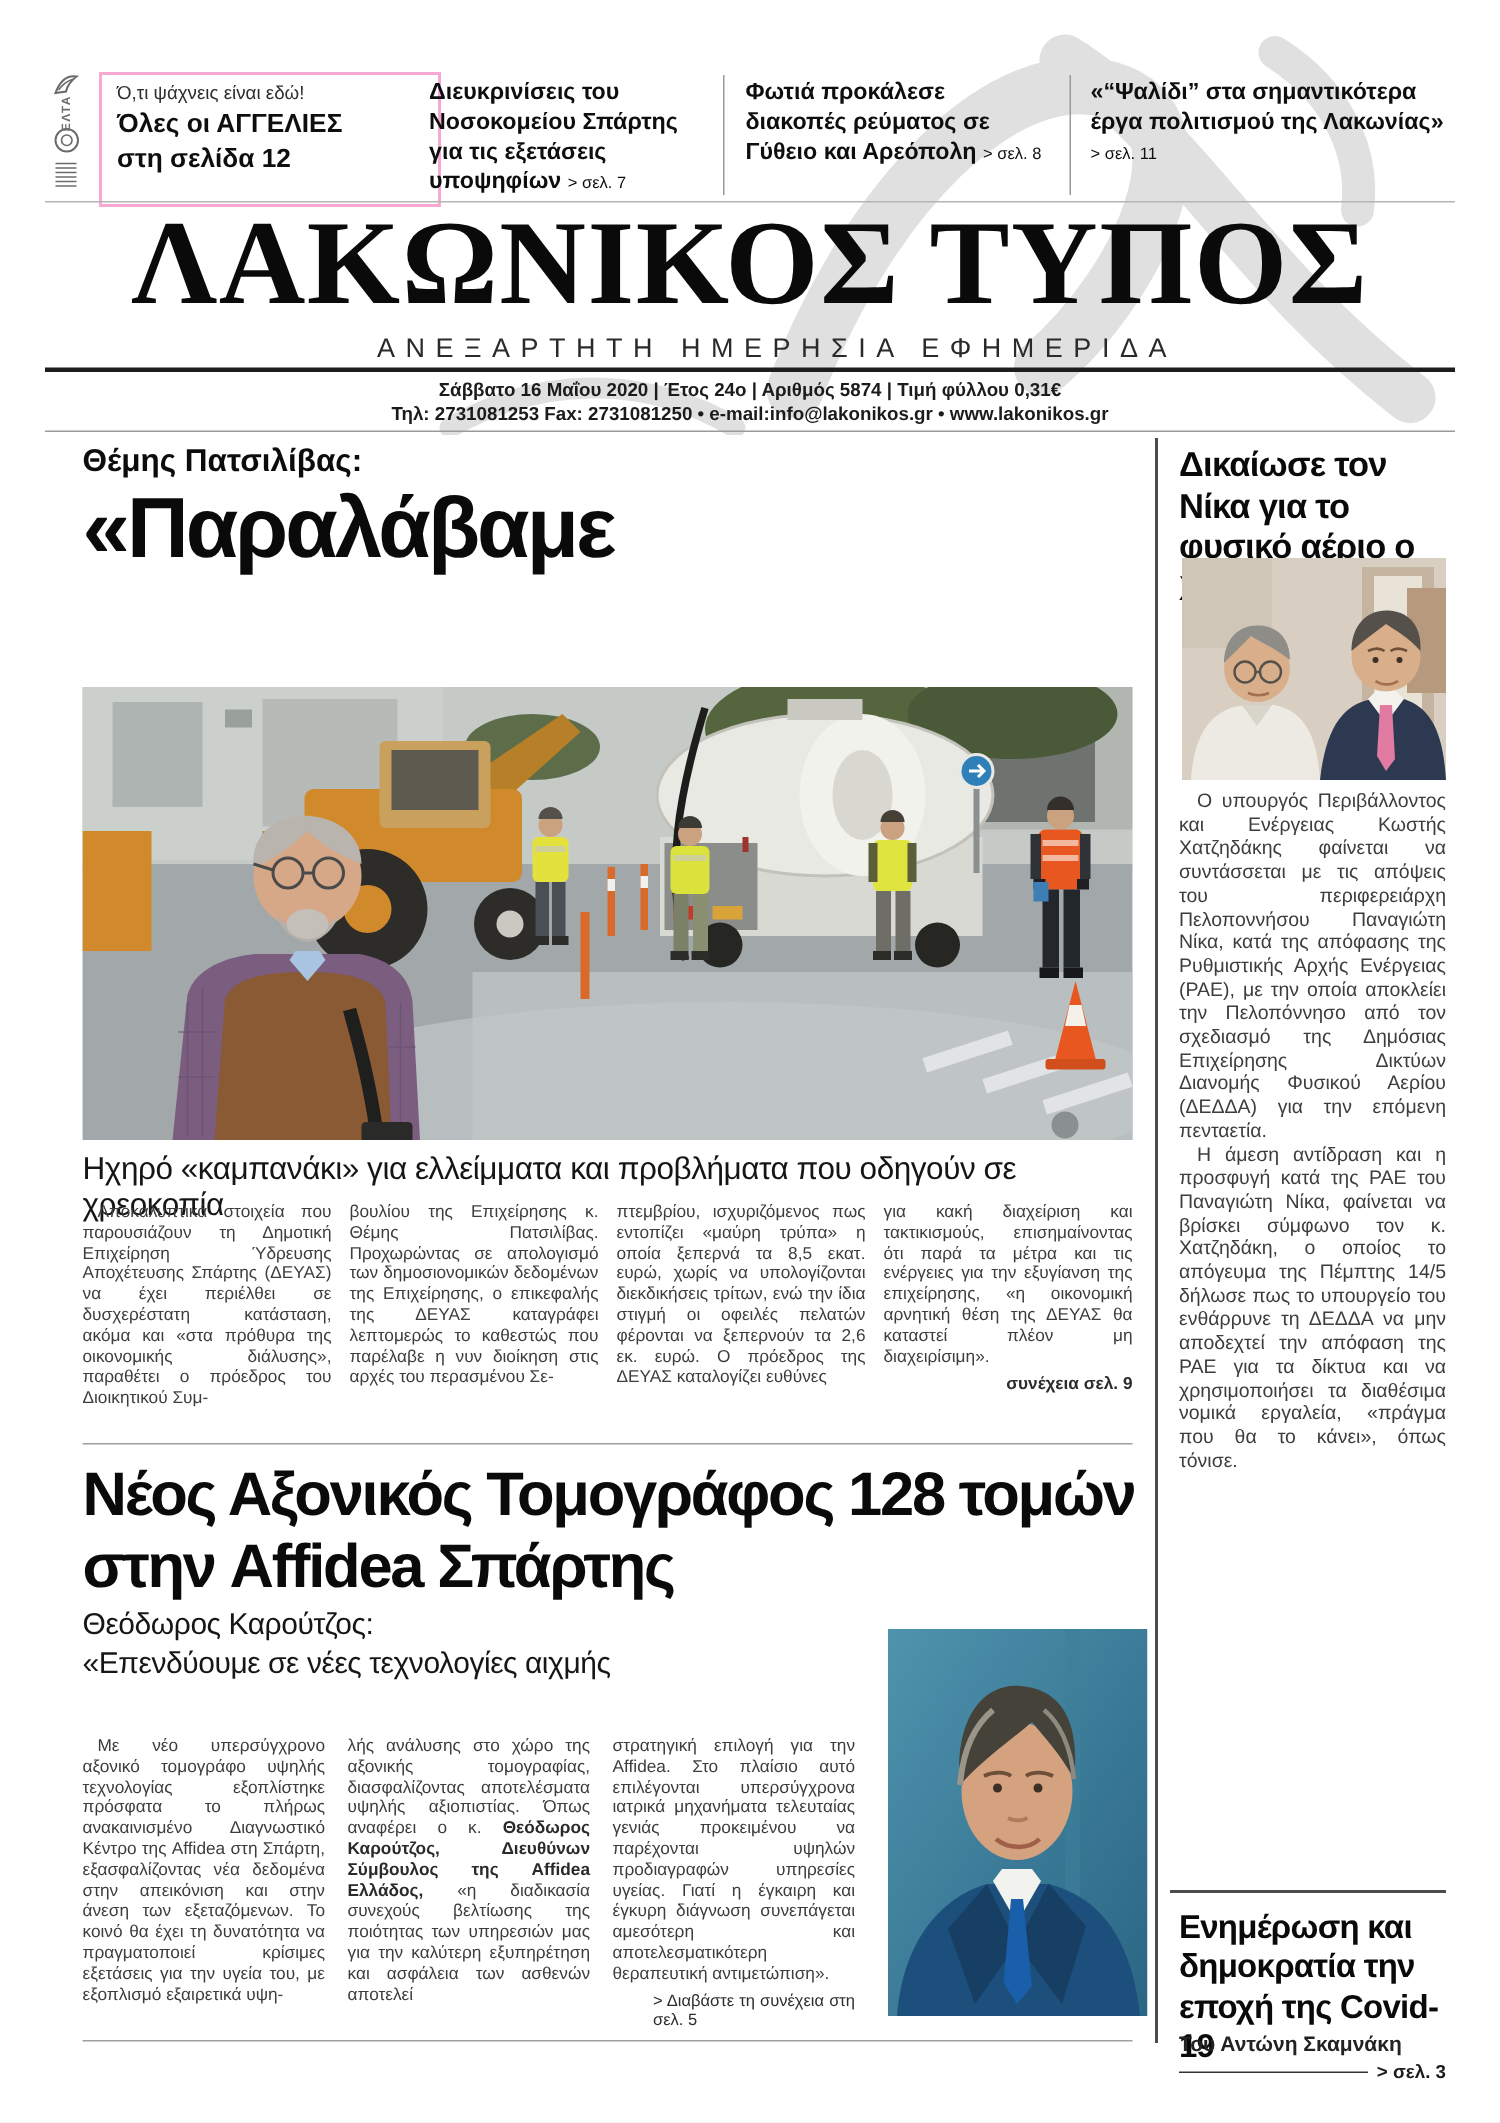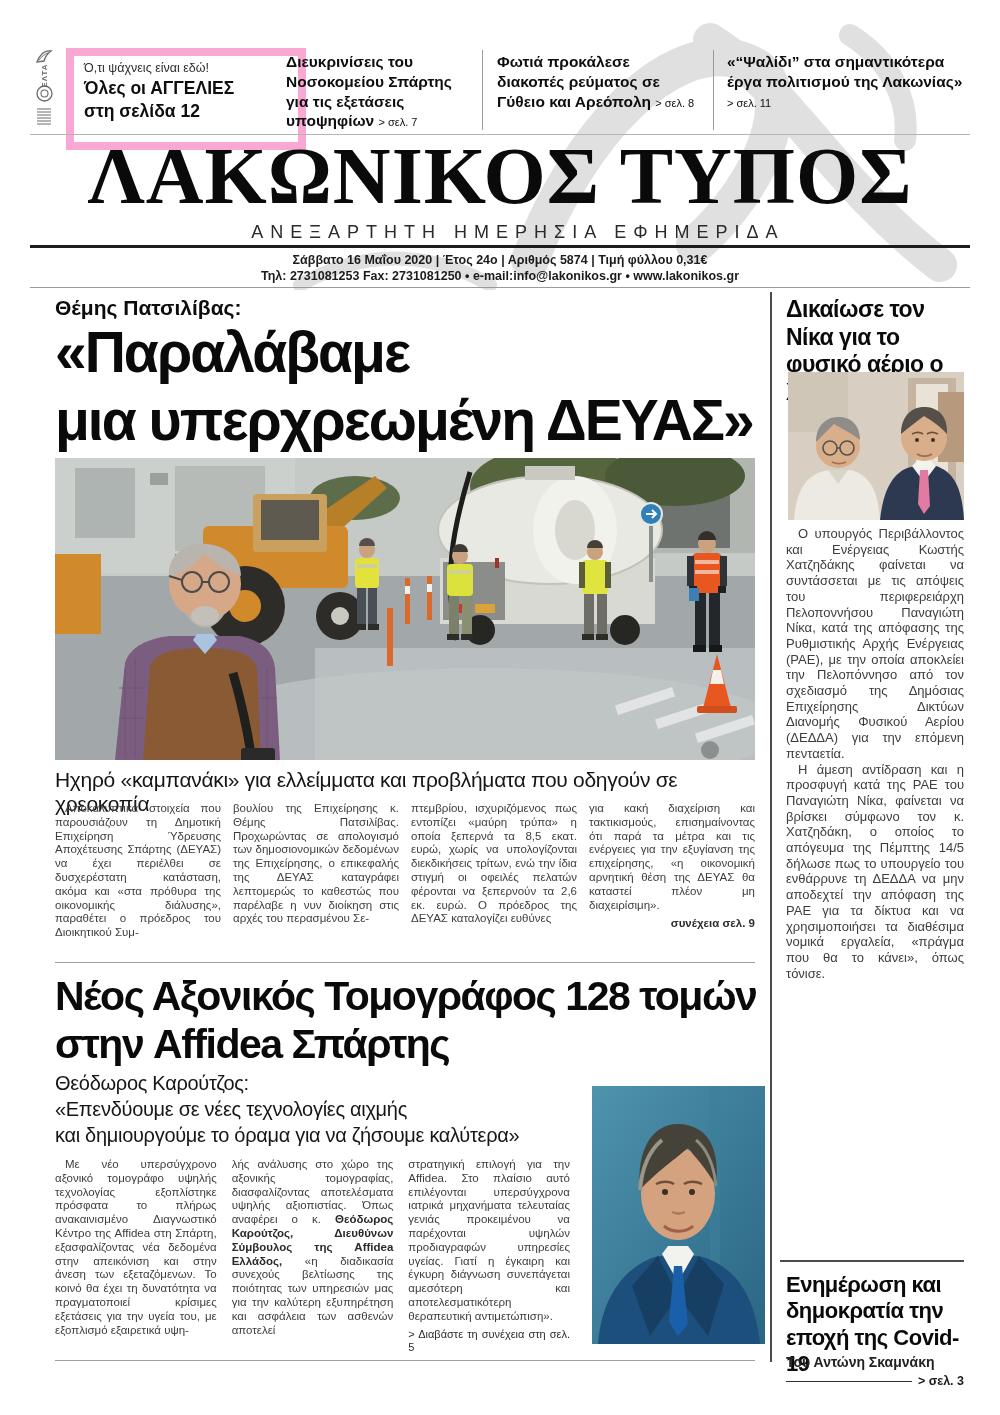--- a/index.html
+++ b/index.html
@@ -2,21 +2,21 @@
 <html lang="el"><head>
 <meta charset="utf-8">
 <style>
   html,body{margin:0;padding:0;background:#e9e9e9;}
   .page{position:relative;width:1000px;height:1415px;background:#ffffff;overflow:hidden;
         font-family:"Liberation Sans",sans-serif;color:#111;}
   .abs{position:absolute;}
   
   .postal{left:28px;top:48px;width:32px;height:96px;display:flex;flex-direction:column;align-items:center;gap:5px;color:#6b6b6b;}
   .postal .vtxt{font-size:8px;font-weight:bold;letter-spacing:1px;transform:rotate(-90deg);}
-  .teaser-box{left:66px;top:48px;width:204px;height:76px;border:8px solid #f9a8d4;padding:5px 10px;box-sizing:content-box;}
+  .teaser-box{left:66px;top:48px;width:204px;height:76px;border:2px solid #f9a8d4;padding:5px 10px;box-sizing:content-box;}
   .teaser-tag{font-size:12.5px;color:#2e2e2e;margin-bottom:2px;}
   .teaser-big{font-size:17.5px;font-weight:bold;line-height:1.3;color:#0e0e0e;}
   .teaser{font-size:15.5px;font-weight:bold;line-height:1.28;color:#0e0e0e;}
   .pgref{font-size:11px;font-weight:normal;white-space:nowrap;}
   .vsep{width:1px;background:#9a9a9a;}
   .hair{background:#b5b5b5;height:1px;}
   
   .mast-title{left:30px;top:136px;width:940px;text-align:center;
       font-family:"Liberation Serif",serif;font-weight:bold;font-size:80px;line-height:1;
       letter-spacing:1px;color:#0a0a0a;}
@@ -26,21 +26,21 @@
   
   .kicker{font-size:21px;font-weight:bold;color:#0c0c0c;}
   .headline-xl{font-size:57px;font-weight:bold;letter-spacing:-2px;line-height:1;color:#0a0a0a;}
   .caption{font-size:21px;color:#151515;letter-spacing:-0.3px;}
   .bodycols{display:flex;gap:12px;}
   .bcol{width:166px;font-size:11.5px;line-height:13.8px;color:#3d3d3d;text-align:justify;}
   .indent{text-indent:10px;}
   .cont{ text-align:right;font-size:11.5px;font-weight:bold;color:#2c2c2c;margin-top:5px;}
   .headline-l{font-size:41px;font-weight:bold;letter-spacing:-1.5px;line-height:1;color:#0a0a0a;}
   .subhead{font-size:20px;color:#161616;letter-spacing:-0.3px;}
-  .readmore{font-size:11px;color:#2c2c2c;margin-top:4px;}
+  .readmore{font-size:11px;color:#2c2c2c;margin-top:4px;margin-left:27px;}
   
   .sb-div{width:2px;background:#4c4c4c;}
   .sb-head{font-size:23px;font-weight:bold;line-height:1.2;letter-spacing:-0.5px;color:#0a0a0a;}
   .sb-p{font-size:13px;line-height:15.7px;color:#3d3d3d;text-align:justify;text-indent:12px;margin:0;}
   .covid-title{font-size:22px;font-weight:bold;line-height:1.2;letter-spacing:-0.5px;color:#0a0a0a;}
   .covid-author{font-size:14px;font-weight:bold;color:#222;}
   .covid-pageline{display:flex;align-items:center;gap:6px;}
   .covid-pageline .ln{flex:1;height:1px;background:#333;}
   .covid-pageline span{font-size:12.5px;font-weight:bold;color:#1b1b1b;}
   svg{display:block;}
@@ -102,21 +102,20 @@
 
   <div class="abs mast-title">ΛΑΚΩΝΙΚΟΣ ΤΥΠΟΣ</div>
   <div class="abs mast-sub">ΑΝΕΞΑΡΤΗΤΗ ΗΜΕΡΗΣΙΑ ΕΦΗΜΕΡΙΔΑ</div>
   <div class="abs rule-thick" style="left:30px;top:245px;width:940px;"></div>
   <div class="abs dateline" style="top:253px;">Σάββατο 16 Μαΐου 2020 | Έτος 24ο | Αριθμός 5874 | Τιμή φύλλου 0,31€</div>
   <div class="abs dateline" style="top:269px;">Τηλ: 2731081253 Fax: 2731081250 • e-mail:info@lakonikos.gr • www.lakonikos.gr</div>
   <div class="abs hair" style="left:30px;top:287px;width:940px;background:#9a9a9a;"></div>
 
   <div class="abs kicker" style="left:55px;top:296px;">Θέμης Πατσιλίβας:</div>
   <div class="abs headline-xl" style="left:55px;top:324px;">«Παραλάβαμε</div>
-  <div class="abs headline-xl" style="left:55px;top:392px;">μια υπερχρεωμένη ΔΕΥΑΣ»</div>
 
   <div class="abs" style="left:55px;top:458px;width:700px;height:302px;">
     <svg width="700" height="302" viewBox="0 0 700 302">
       <rect width="700" height="302" fill="#a7acae"></rect>
 
       <rect x="0" y="0" width="700" height="120" fill="#c6cac6"></rect>
       <rect x="0" y="0" width="240" height="115" fill="#ccd0cc"></rect>
       <rect x="20" y="10" width="60" height="70" fill="#aeb4b1"></rect>
       <rect x="95" y="15" width="18" height="12" fill="#9aa19d"></rect>
       <rect x="120" y="8" width="90" height="85" fill="#b6bbb7"></rect>
@@ -270,21 +269,20 @@
       <div class="cont">συνέχεια σελ. 9</div>
     </div>
   </div>
 
   <div class="abs hair" style="left:55px;top:962px;width:700px;background:#a0a0a0;"></div>
 
   <div class="abs headline-l" style="left:55px;top:976px;">Νέος Αξονικός Τομογράφος 128 τομών</div>
   <div class="abs headline-l" style="left:55px;top:1024px;">στην Affidea Σπάρτης</div>
   <div class="abs subhead" style="left:55px;top:1072px;">Θεόδωρος Καρούτζος:</div>
   <div class="abs subhead" style="left:55px;top:1098px;">«Επενδύουμε σε νέες τεχνολογίες αιχμής</div>
-  <div class="abs subhead" style="left:55px;top:1124px;">και δημιουργούμε το όραμα για να ζήσουμε καλύτερα»</div>
 
   <div class="abs bodycols" style="left:55px;top:1158px;width:515px;gap:15px;">
     <div class="bcol indent" style="width:162px;">Με νέο υπερσύγχρονο αξονικό τομογράφο υψηλής τεχνολογίας εξοπλίστηκε πρόσφατα το πλήρως ανακαινισμένο Διαγνωστικό Κέντρο της Affidea στη Σπάρτη, εξασφαλίζοντας νέα δεδομένα στην απεικόνιση και στην άνεση των εξεταζόμενων. Το κοινό θα έχει τη δυνατότητα να πραγματοποιεί κρίσιμες εξετάσεις για την υγεία του, με εξοπλισμό εξαιρετικά υψη-</div>
     <div class="bcol" style="width:162px;">
       <span>λής ανάλυσης στο χώρο της αξονικής τομογραφίας, διασφαλίζοντας αποτελέσματα υψηλής αξιοπιστίας. Όπως αναφέρει ο κ. </span><span style="font-weight:bold;color:#2a2a2a;">Θεόδωρος Καρούτζος, Διευθύνων Σύμβουλος της Affidea Ελλάδος,</span><span> «η διαδικασία συνεχούς βελτίωσης της ποιότητας των υπηρεσιών μας για την καλύτερη εξυπηρέτηση και ασφάλεια των ασθενών αποτελεί</span>
     </div>
     <div class="bcol" style="width:162px;">
       <span>στρατηγική επιλογή για την Affidea. Στο πλαίσιο αυτό επιλέγονται υπερσύγχρονα ιατρικά μηχανήματα τελευταίας γενιάς προκειμένου να παρέχονται υψηλών προδιαγραφών υπηρεσίες υγείας. Γιατί η έγκαιρη και έγκυρη διάγνωση συνεπάγεται αμεσότερη και αποτελεσματικότερη θεραπευτική αντιμετώπιση».</span>
       <div class="readmore">&gt; Διαβάστε τη συνέχεια στη σελ. 5</div>
     </div>

